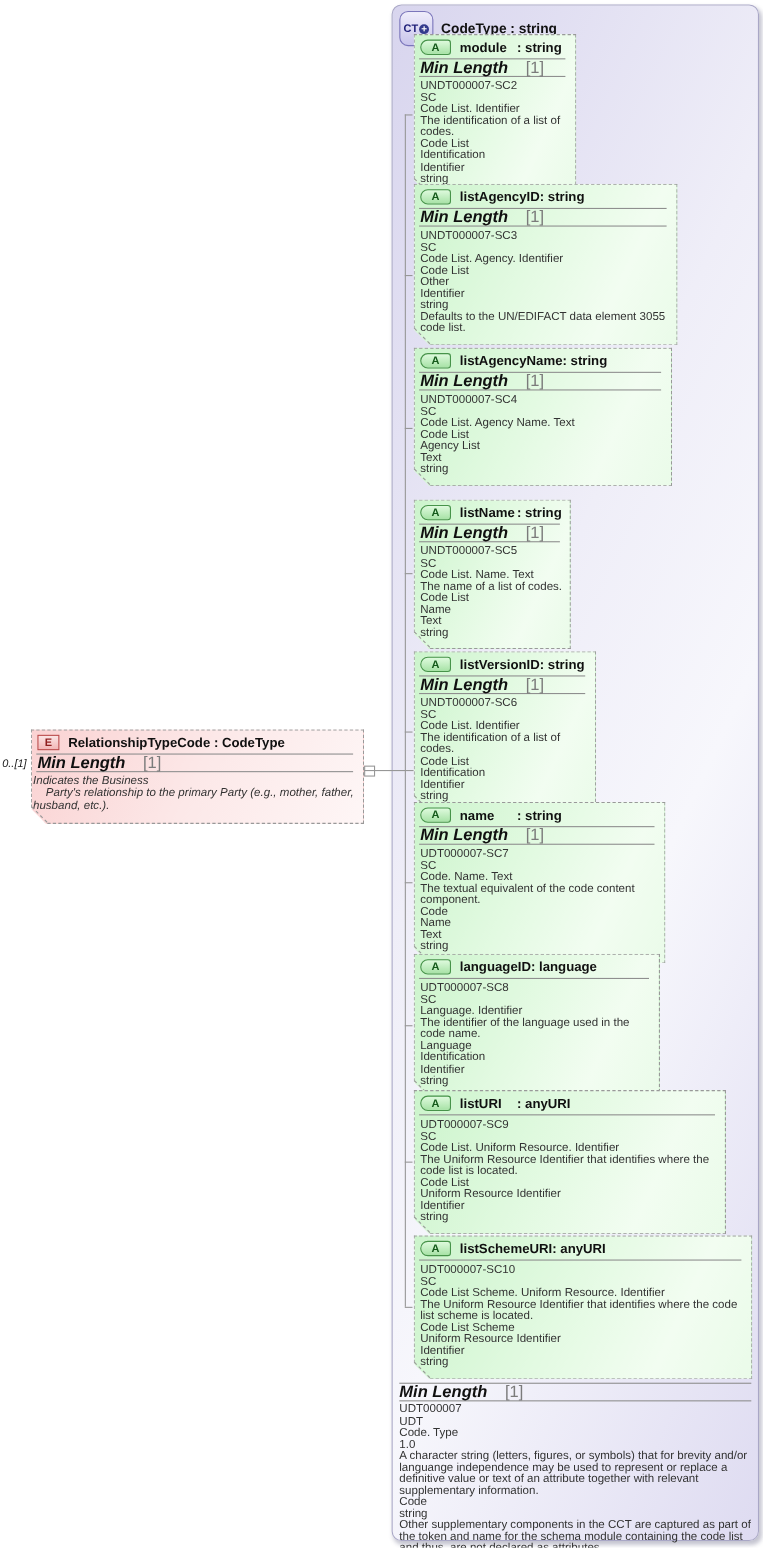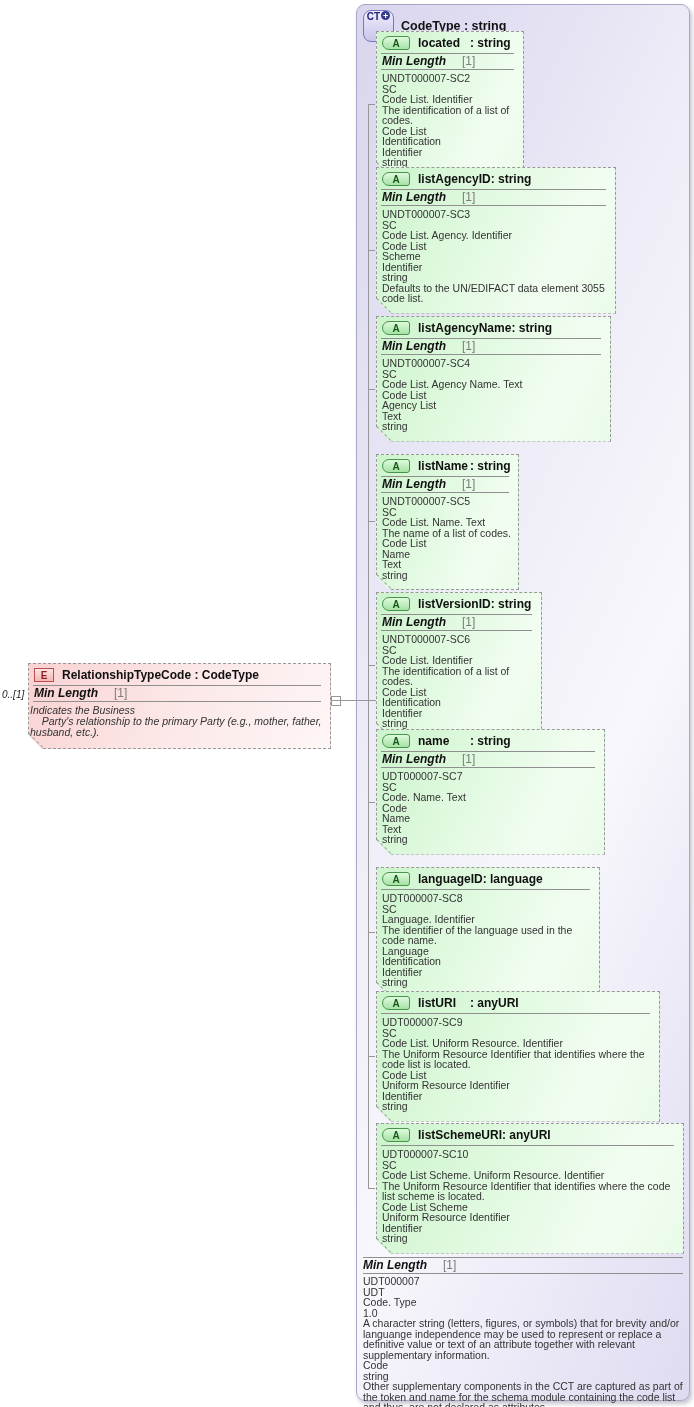--- a/index.html
+++ b/index.html
@@ -15,21 +15,21 @@
     border:1px solid #a9a7c6; border-radius:9px;
     background:linear-gradient(115deg,#d8d5ee 0%,#efeef8 40%,#f7f7fc 62%,#dedbf1 100%);
     box-shadow:2px 3px 4px rgba(125,125,150,.45);
   }
   .ct-header { position:absolute; left:6px; top:5px; display:flex; align-items:center; gap:7px; }
   .ct-badge {
     width:31px; height:32px; box-sizing:border-box;
     border:1px solid #7b76bb; border-radius:8px;
     background:linear-gradient(#efedfb,#c8c4eb);
     color:#22227a; font-size:10px; font-weight:bold;
-    display:flex; align-items:flex-start; justify-content:center; gap:1px;
+    display:flex; align-items:center; justify-content:center; gap:1px;
   }
   .plus-circle {
     width:9px; height:9px; border-radius:50%; background:#333a8c; color:#ffffff;
     font-size:9px; line-height:8px; font-weight:bold;
     display:inline-flex; align-items:center; justify-content:center;
   }
   .ct-title { font-size:12.5px; font-weight:bold; color:#111111; white-space:nowrap; }
 
   
   .conn { position:absolute; background:#979797; z-index:1; }
@@ -64,21 +64,21 @@
     flex:0 0 auto; width:20px; height:14px; box-sizing:border-box;
     border:1px solid #bb4d4d;
     background:linear-gradient(180deg,#fbe4e4,#f2b7b7);
     color:#8f1f1f; font-weight:bold; font-size:10px;
     display:flex; align-items:center; justify-content:center;
   }
   .box-title { font-size:12px; font-weight:bold; color:#101010; white-space:pre; }
   .box-title .nm { display:inline-block; min-width:52px; }
 
   .sep { border-top:1px solid #8f8f8f; margin:0 9px 0 4px; height:0; }
-  .facet-row { padding:2px 6px 2px 5px; font-size:12px; line-height:11px; }
+  .facet-row { padding:2px 6px 2px 5px; font-size:15px; line-height:11px; }
   .facet-name { font-style:italic; font-weight:bold; color:#101010; margin-right:16px; }
   .facet-val { color:#7b7b7b; }
   .details { padding:3px 7px 9px 5px; font-size:10.5px; line-height:10.5px; color:#333333; }
   .annotation { padding:3px 7px 10px 1px; font-size:10.5px; line-height:11px; font-style:italic; color:#333333; white-space:pre-wrap; }
 
   .cardinality { position:absolute; left:2px; top:689px; font-size:10px; font-style:italic; color:#1a1a1a; z-index:2; }
 
   
   .ct-footer { position:absolute; left:4px; right:4px; top:1252px; }
   .ct-footer .sep { margin:0 2px; }
@@ -113,21 +113,21 @@
         <span>CT</span>
         <span class="plus-circle">+</span>
       </span>
     <span class="ct-title" id="ct-title">CodeType : string</span>
   </div>
 
   <div id="attr-layer">
       <div class="anno-box attr-box" style="left: 19px; top: 26px; width: 148px;">
     <div class="box-header">
       <span class="a-badge">A</span>
-      <span class="box-title"><span class="nm">located</span><span class="tp">: string</span></span>
+      <span class="box-title"><span class="nm">module</span><span class="tp">: string</span></span>
     </div>
     <div class="sep"></div>
     <div class="facet-row">
       <span class="facet-name">Min Length</span><span class="facet-val">[1]</span>
     </div>
     <div class="sep sep2"></div>
     <div class="details">
           <div>UNDT000007-SC2</div>
           <div>SC</div>
           <div>Code List. Identifier</div>
@@ -146,21 +146,21 @@
     <div class="sep"></div>
     <div class="facet-row">
       <span class="facet-name">Min Length</span><span class="facet-val">[1]</span>
     </div>
     <div class="sep sep2"></div>
     <div class="details">
           <div>UNDT000007-SC3</div>
           <div>SC</div>
           <div>Code List. Agency. Identifier</div>
           <div>Code List</div>
-          <div>Scheme</div>
+          <div>Other</div>
           <div>Identifier</div>
           <div>string</div>
           <div>Defaults to the UN/EDIFACT data element 3055 code list.</div>
         </div>
   </div>
       <div class="anno-box attr-box" style="left: 19px; top: 311px; width: 235px;">
     <div class="box-header">
       <span class="a-badge">A</span>
       <span class="box-title"><span class="nm">listAgencyName</span><span class="tp">: string</span></span>
     </div>
@@ -228,20 +228,21 @@
     </div>
     <div class="sep"></div>
     <div class="facet-row">
       <span class="facet-name">Min Length</span><span class="facet-val">[1]</span>
     </div>
     <div class="sep sep2"></div>
     <div class="details">
           <div>UDT000007-SC7</div>
           <div>SC</div>
           <div>Code. Name. Text</div>
+          <div>The textual equivalent of the code content component.</div>
           <div>Code</div>
           <div>Name</div>
           <div>Text</div>
           <div>string</div>
         </div>
   </div>
       <div class="anno-box attr-box" style="left: 19px; top: 862px; width: 224px;">
     <div class="box-header">
       <span class="a-badge">A</span>
       <span class="box-title"><span class="nm">languageID</span><span class="tp">: language</span></span>

